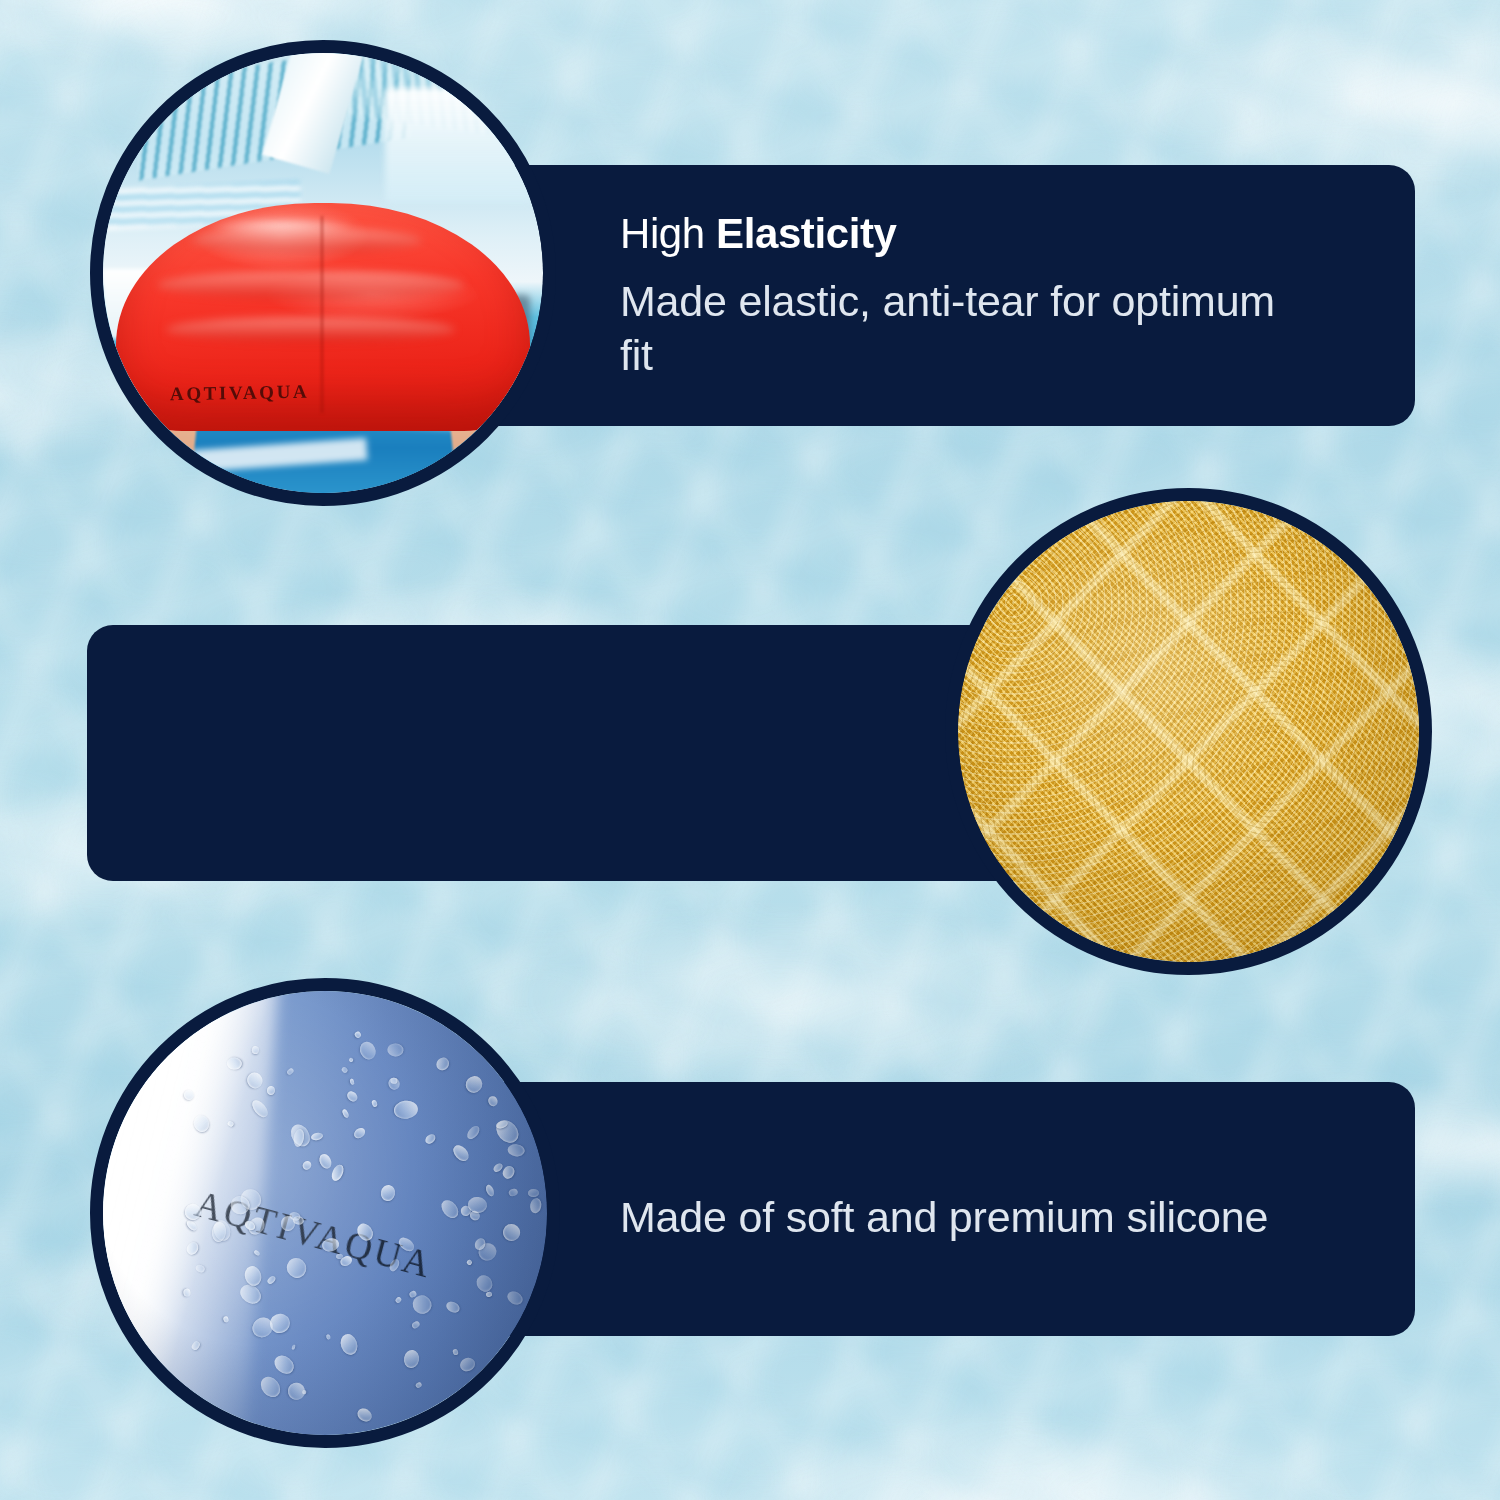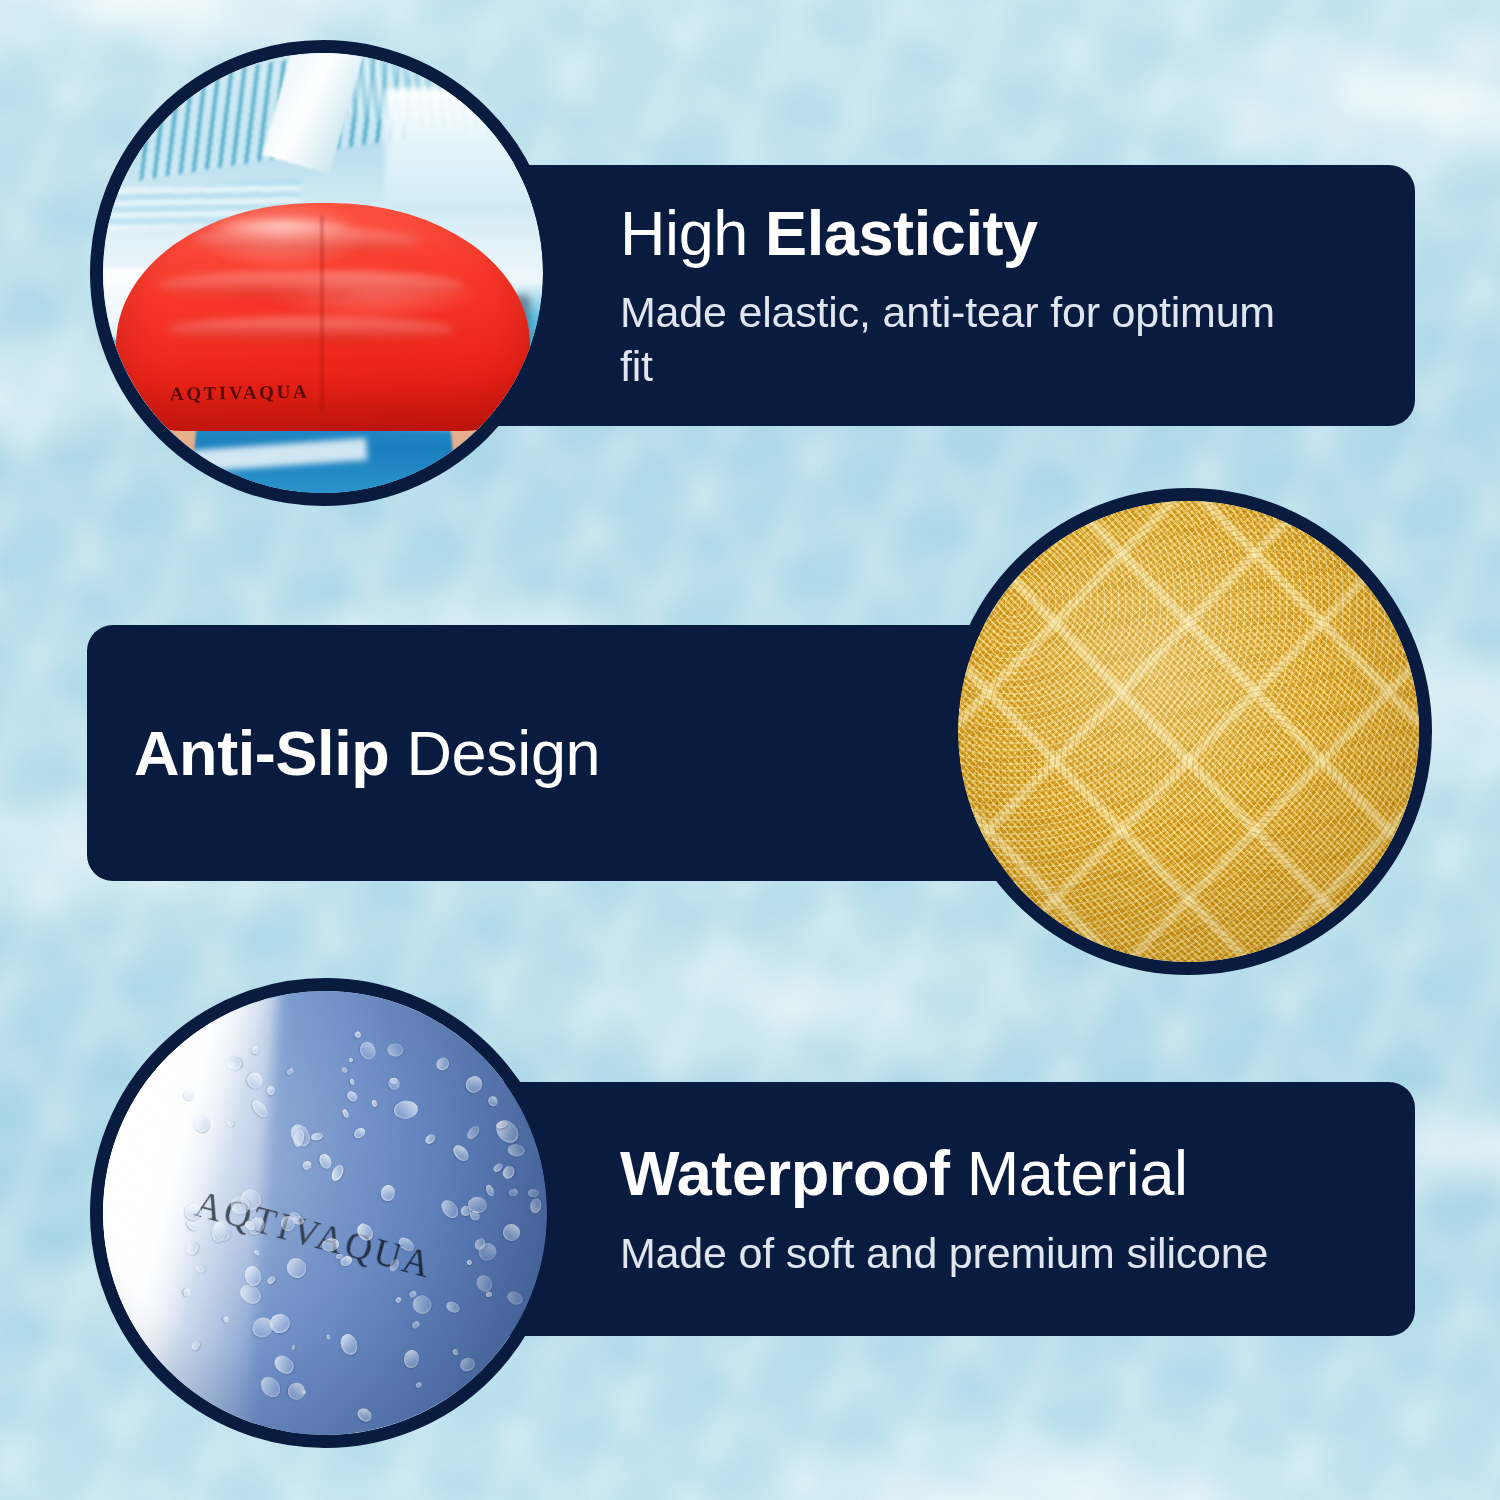--- a/index.html
+++ b/index.html
@@ -90,21 +90,21 @@
     border-radius: 26px;
     box-sizing: border-box;
   }
   .panel-inner {
     position: absolute;
     top: 50%;
     transform: translateY(-50%);
   }
   .headline {
     color: #ffffff;
-    font-size: 63px;
+    font-size: 42px;
     line-height: 1.12;
     font-weight: 300;
     letter-spacing: -0.4px;
     white-space: nowrap;
   }
   .headline b {
     font-weight: 700;
   }
   .subtext {
     color: #dfe6ef;
@@ -421,37 +421,35 @@
         <div class="cap-fold cf2"></div>
         <div class="cap-fold cf3"></div>
         <div class="cap-seam"></div>
         <div class="cap-brand">AQTIVAQUA</div>
       </div>
     </div>
   </div>
 
   <div class="panel" id="panel-2">
     <div class="panel-inner">
-      <div class="headline"><b>Anti-Slip</b><span> Design</span></div>
     </div>
   </div>
 
   <div class="medallion" id="medallion-2">
     <div class="photo">
       <div class="gold-tex"></div>
       <div class="gold-weave"></div>
       <div class="gold-diamond"></div>
       <div class="gold-speck"></div>
       <div class="gold-shade"></div>
     </div>
   </div>
 
   <div class="panel" id="panel-3">
     <div class="panel-inner">
-      <div class="headline"><b>Waterproof</b><span> Material</span></div>
       <div class="subtext">Made of soft and premium silicone</div>
     </div>
   </div>
 
   <div class="medallion" id="medallion-3">
     <div class="photo">
       <div class="blue-cap-bg"></div>
       <div class="blue-cap-sheen"></div>
       <div class="cap3-brand">AQTIVAQUA</div>
       <div id="droplet-layer">

